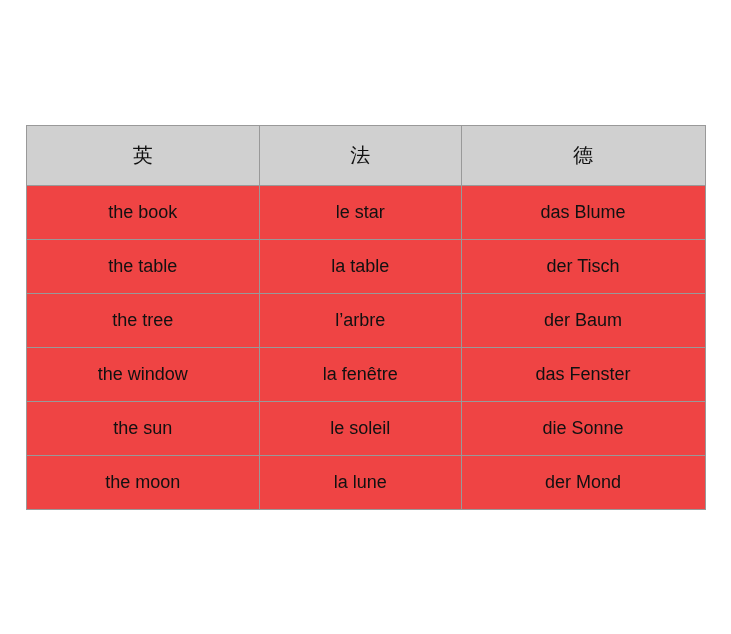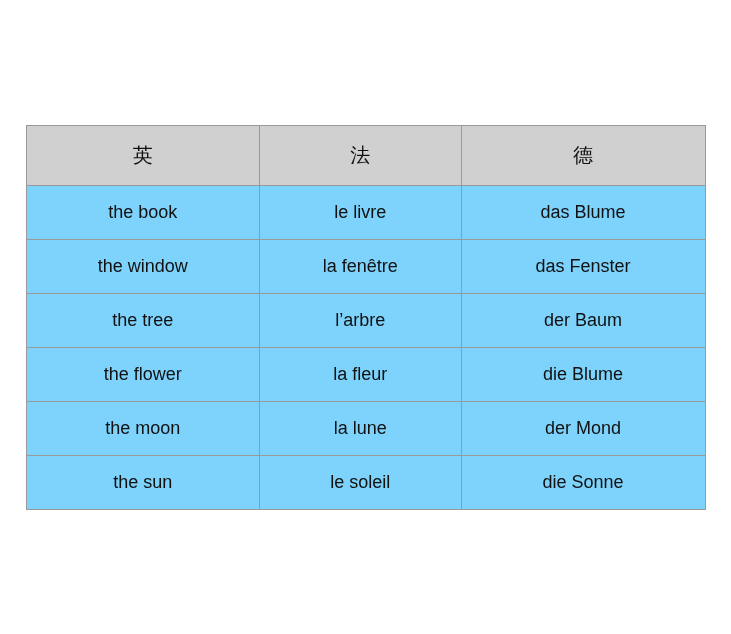--- a/index.html
+++ b/index.html
@@ -35,21 +35,21 @@
     thead th {
       padding: 16px 10px;
       text-align: center;
       font-size: 20px;
       font-weight: normal;
       border: 1.5px solid #999;
       color: #111;
     }
 
     tbody tr {
-      background-color: #7dd3fc;
+      background-color: #ef4444;
     }
 
     tbody td {
       padding: 16px 10px;
       text-align: center;
       font-size: 18px;
       border: 1.5px solid #999;
       color: #111;
     }
   </style>
@@ -61,43 +61,43 @@
     <thead>
       <tr>
         <th>英</th>
         <th>法</th>
         <th>德</th>
       </tr>
     </thead>
     <tbody>
     <tr>
           <td>the book</td>
-          <td>le livre</td>
+          <td>le star</td>
           <td>das Blume</td>
+        </tr>
+        <tr>
+          <td>the table</td>
+          <td>la table</td>
+          <td>der Tisch</td>
+        </tr>
+        <tr>
+          <td>the tree</td>
+          <td>l’arbre</td>
+          <td>der Baum</td>
         </tr>
         <tr>
           <td>the window</td>
           <td>la fenêtre</td>
           <td>das Fenster</td>
         </tr>
         <tr>
-          <td>the tree</td>
-          <td>l’arbre</td>
-          <td>der Baum</td>
-        </tr>
-        <tr>
-          <td>the flower</td>
-          <td>la fleur</td>
-          <td>die Blume</td>
+          <td>the sun</td>
+          <td>le soleil</td>
+          <td>die Sonne</td>
         </tr>
         <tr>
           <td>the moon</td>
           <td>la lune</td>
           <td>der Mond</td>
         </tr>
-        <tr>
-          <td>the sun</td>
-          <td>le soleil</td>
-          <td>die Sonne</td>
-        </tr>
       </tbody>
   </table>
 </div>
 
 </body></html>

